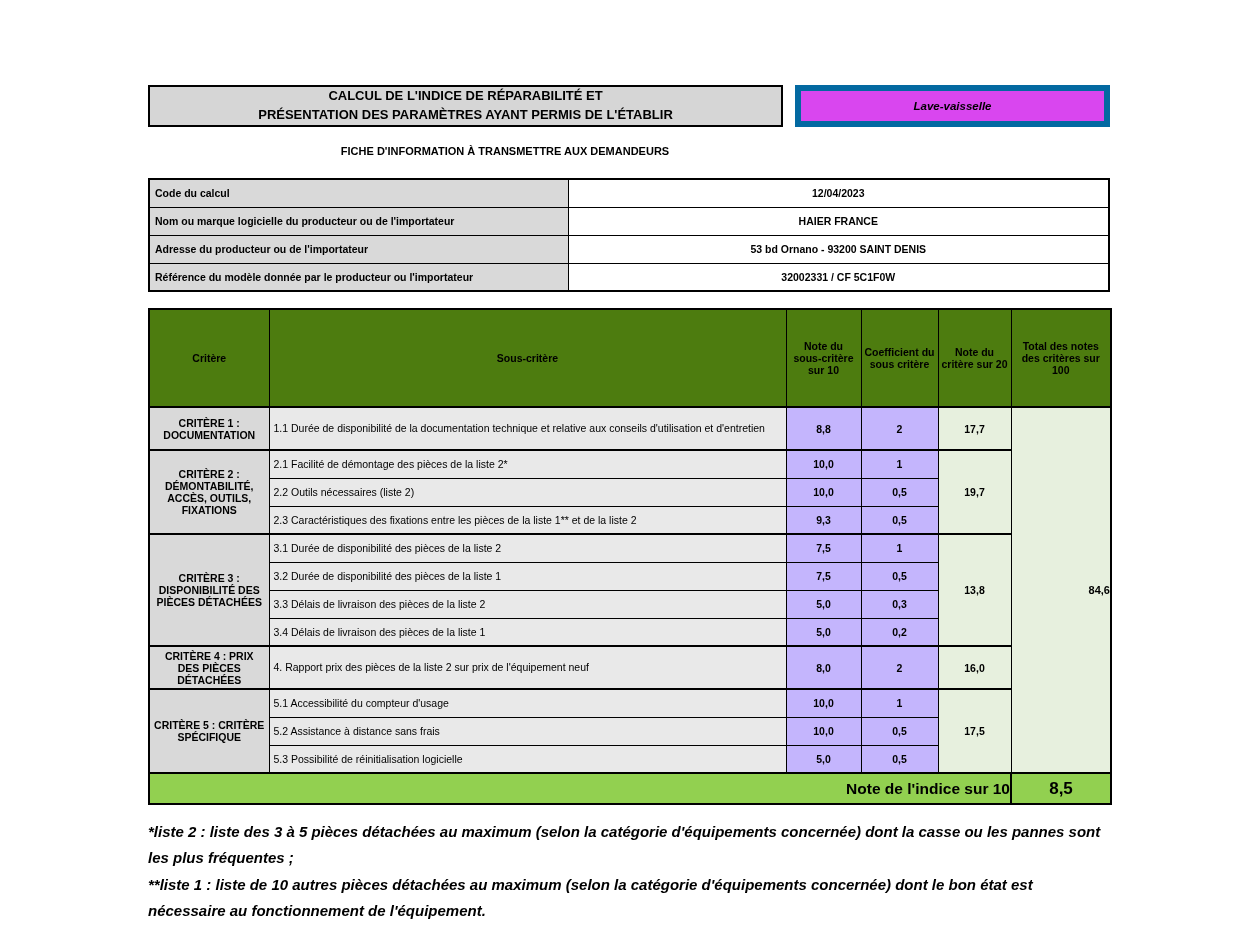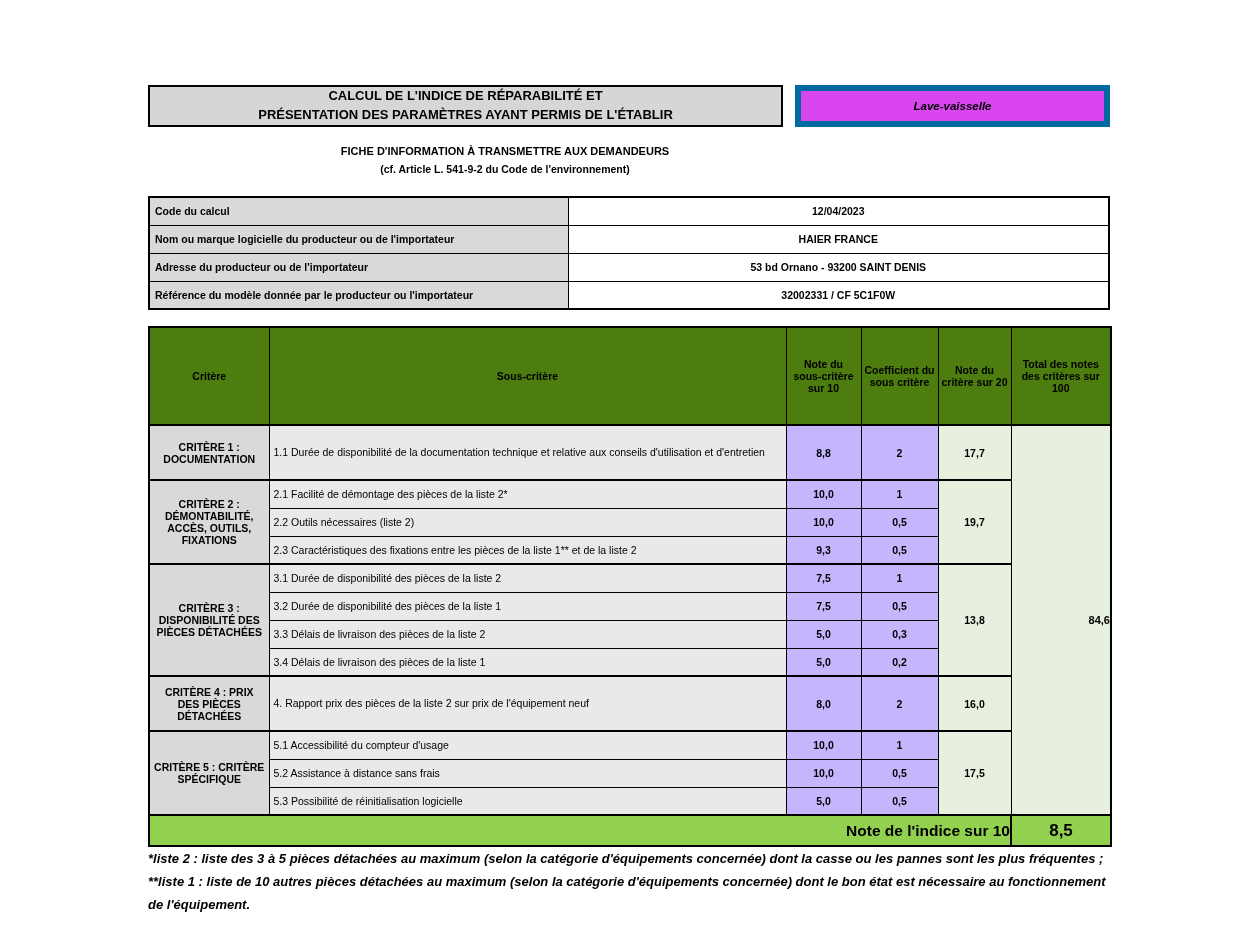--- a/index.html
+++ b/index.html
@@ -42,46 +42,45 @@
   .main-table thead th {
     background: #4d7c0f; font-size: 10.5px; font-weight: bold; height: 98px;
     padding: 2px 3px; text-align: center; vertical-align: middle; border-bottom: 2px solid #000;
   }
   .main-table td.crit { background: #d9d9d9; font-weight: bold; font-size: 10.5px; text-align: center; vertical-align: middle; padding: 2px 4px; }
   .main-table td.sub { background: #e9e9e9; font-size: 10.5px; padding: 2px 4px; vertical-align: middle; line-height: 1.35; }
   .main-table td.num { text-align: center; font-weight: bold; font-size: 10.5px; background: #c4b5fd; vertical-align: middle; }
   .main-table td.note20 { text-align: center; font-weight: bold; font-size: 10.5px; background: #e7f0de; vertical-align: middle; }
   .main-table td.totalcell { text-align: right; font-weight: bold; font-size: 11px; background: #e7f0de; vertical-align: middle; }
   .main-table tr.h28 > td { height: 28px; }
-  .main-table tr.h42 > td { height: 55px; }
+  .main-table tr.h42 > td { height: 43px; }
   .main-table tr.group-start > td { border-top: 2px solid #000; }
   .final-row td { background: #92d050; height: 31px; border-top: 2px solid #000; }
   .final-label { text-align: right; font-weight: bold; font-size: 15.5px; }
   .final-note { text-align: center; font-weight: bold; font-size: 17px; border-left: 2px solid #000 !important; }
 
   
-  .footnotes { margin-top: 1px; font-style: italic; font-weight: bold; font-size: 13px; line-height: 1.75; }
+  .footnotes { margin-top: 14px; font-style: italic; font-weight: bold; font-size: 15px; line-height: 1.75; }
 </style>
 </head>
 <body>
 
 <div class="page">
   <div class="content">
 
     <div class="header-row">
       <div class="title-box">
         <div>CALCUL DE L'INDICE DE RÉPARABILITÉ ET</div>
         <div>PRÉSENTATION DES PARAMÈTRES AYANT PERMIS DE L'ÉTABLIR</div>
       </div>
       <div class="product-box">Lave-vaisselle</div>
     </div>
 
     <div class="subtitle">
       <div class="line1">FICHE D'INFORMATION À TRANSMETTRE AUX DEMANDEURS</div>
-      <div class="line2">(cf. Article L. 541-9-2 du Code de l'environnement)</div>
     </div>
 
     <table class="info-table">
       <tbody>
           <tr>
         <td class="label">Code du calcul</td>
         <td class="value">12/04/2023</td>
       </tr>
       <tr>
         <td class="label">Nom ou marque logicielle du producteur ou de l'importateur</td>

